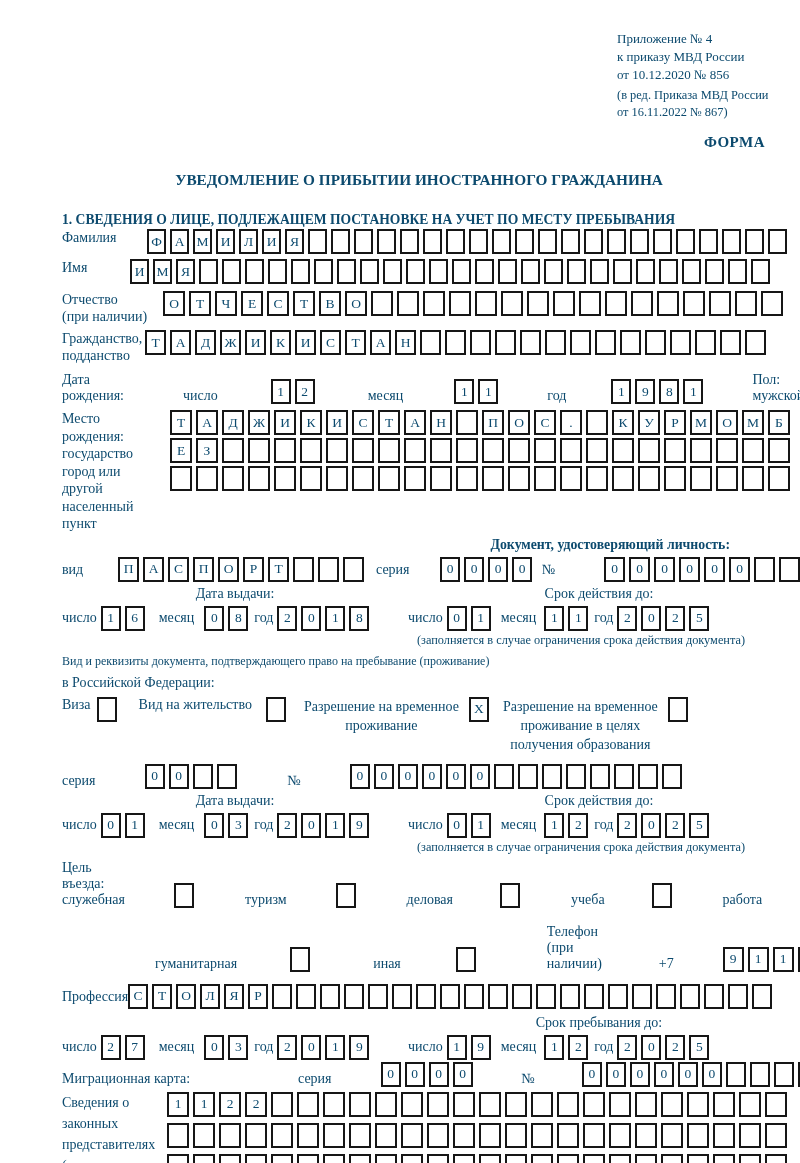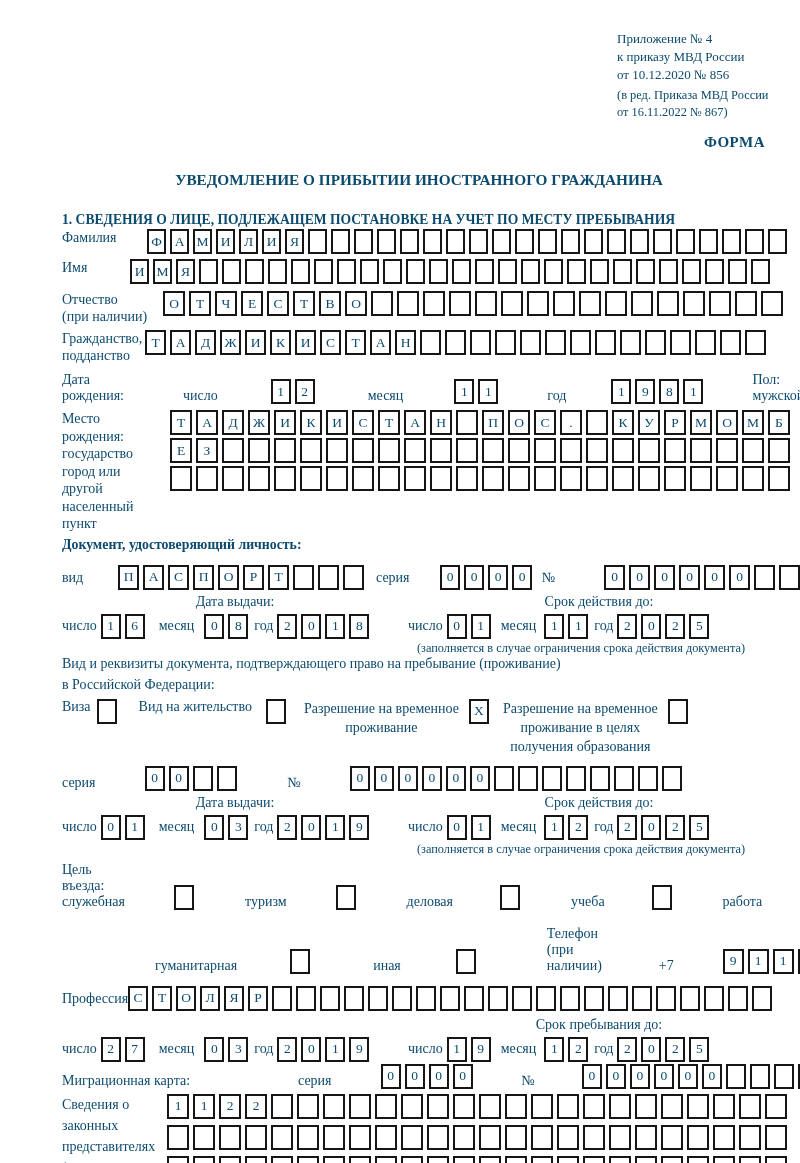--- a/index.html
+++ b/index.html
@@ -30,28 +30,28 @@
   .w21 .cell { width:21px; }
   
   .r-surname { margin-top:1px;gap:17px; } .r-surname > .lbl { width:68px; }
   .r-name    { margin-top:5px;  } .r-name    > .lbl { width:68px; }
   .r-patr    { margin-top:7px;  } .r-patr    > .lbl { width:101px; }
   .r-cit     { margin-top:5px;  } .r-cit     > .lbl { width:83px; }
   .inline-row { display:flex; align-items:flex-end; font-size:14px;gap:41px; }
   .r-birth { margin-top:8px; }
   .r-bp { margin-top:6px;gap:28px; } .r-bp .lbl-col { width:100px; font-size:14px; line-height:17.5px; }
   .bp-rows { display:flex; flex-direction:column; gap:3px; }
-  .doc-head { margin-top:4px; text-align:left; font-weight:700; font-size:13.8px; margin-right:60px; }
-  .r-vid { margin-top:12px; } .r-vid > .lbl { width:56px; padding-top:4px; }
+  .doc-head { margin-top:4px; text-align:right; font-weight:700; font-size:13.8px; margin-right:60px; }
+  .r-vid { margin-top:4px; } .r-vid > .lbl { width:56px; padding-top:4px; }
   .daterow { display:flex; margin-top:4px;align-items:flex-end; }
   .dcol-left { width:346px; } .dcol-right { flex:1; }
   .dhead { text-align:center; font-size:14px; line-height:16px; }
   .dline { display:flex; align-items:center; margin-top:4px; font-size:14px; }
   .note { text-align:right; padding-right:45px; font-size:12.3px; line-height:14px; margin-top:2px; }
-  .stay-line { font-size:14px; line-height:17px; }
+  .stay-line { margin-top:6px; font-size:12px; line-height:17px; }
   .stay-line2 { margin-top:4px; font-size:14px; line-height:17px; }
   .permits { display:flex; align-items:flex-start; margin-top:6px; font-size:14px; }
   .p-center { text-align:center; line-height:19px; }
   .r-series2 { margin-top:10px; }
   .purpose { margin-top:6px; }
   .purpose2 { margin-top:16px; margin-left:93px; }
   .r-prof { margin-top:12px; } .r-prof > .lbl { width:66px; padding-top:4px; }
   .r-mig { margin-top:2px; } .r-mig > .lbl { width:155px; }
   .r-rep { display:flex; margin-top:5px; }
   .r-rep .lbl-col { width:105px; font-size:14px; line-height:21px; }

